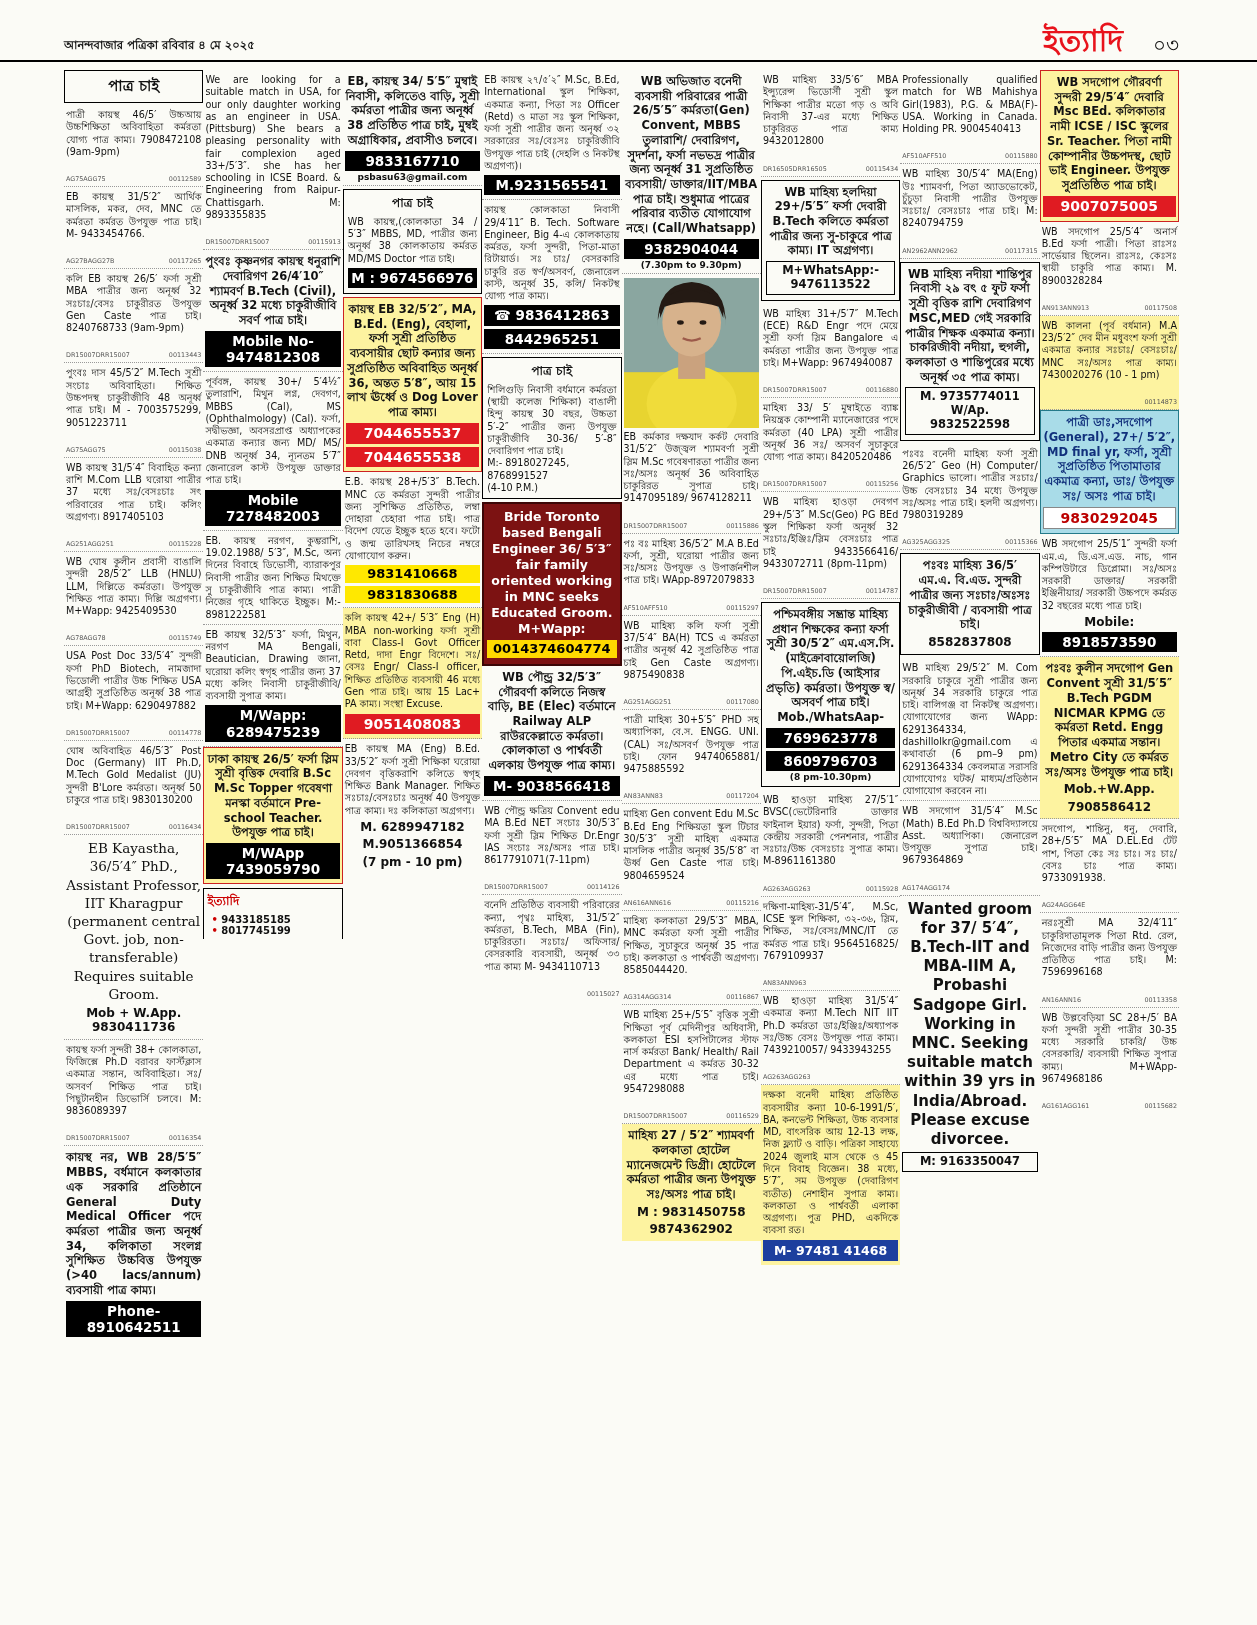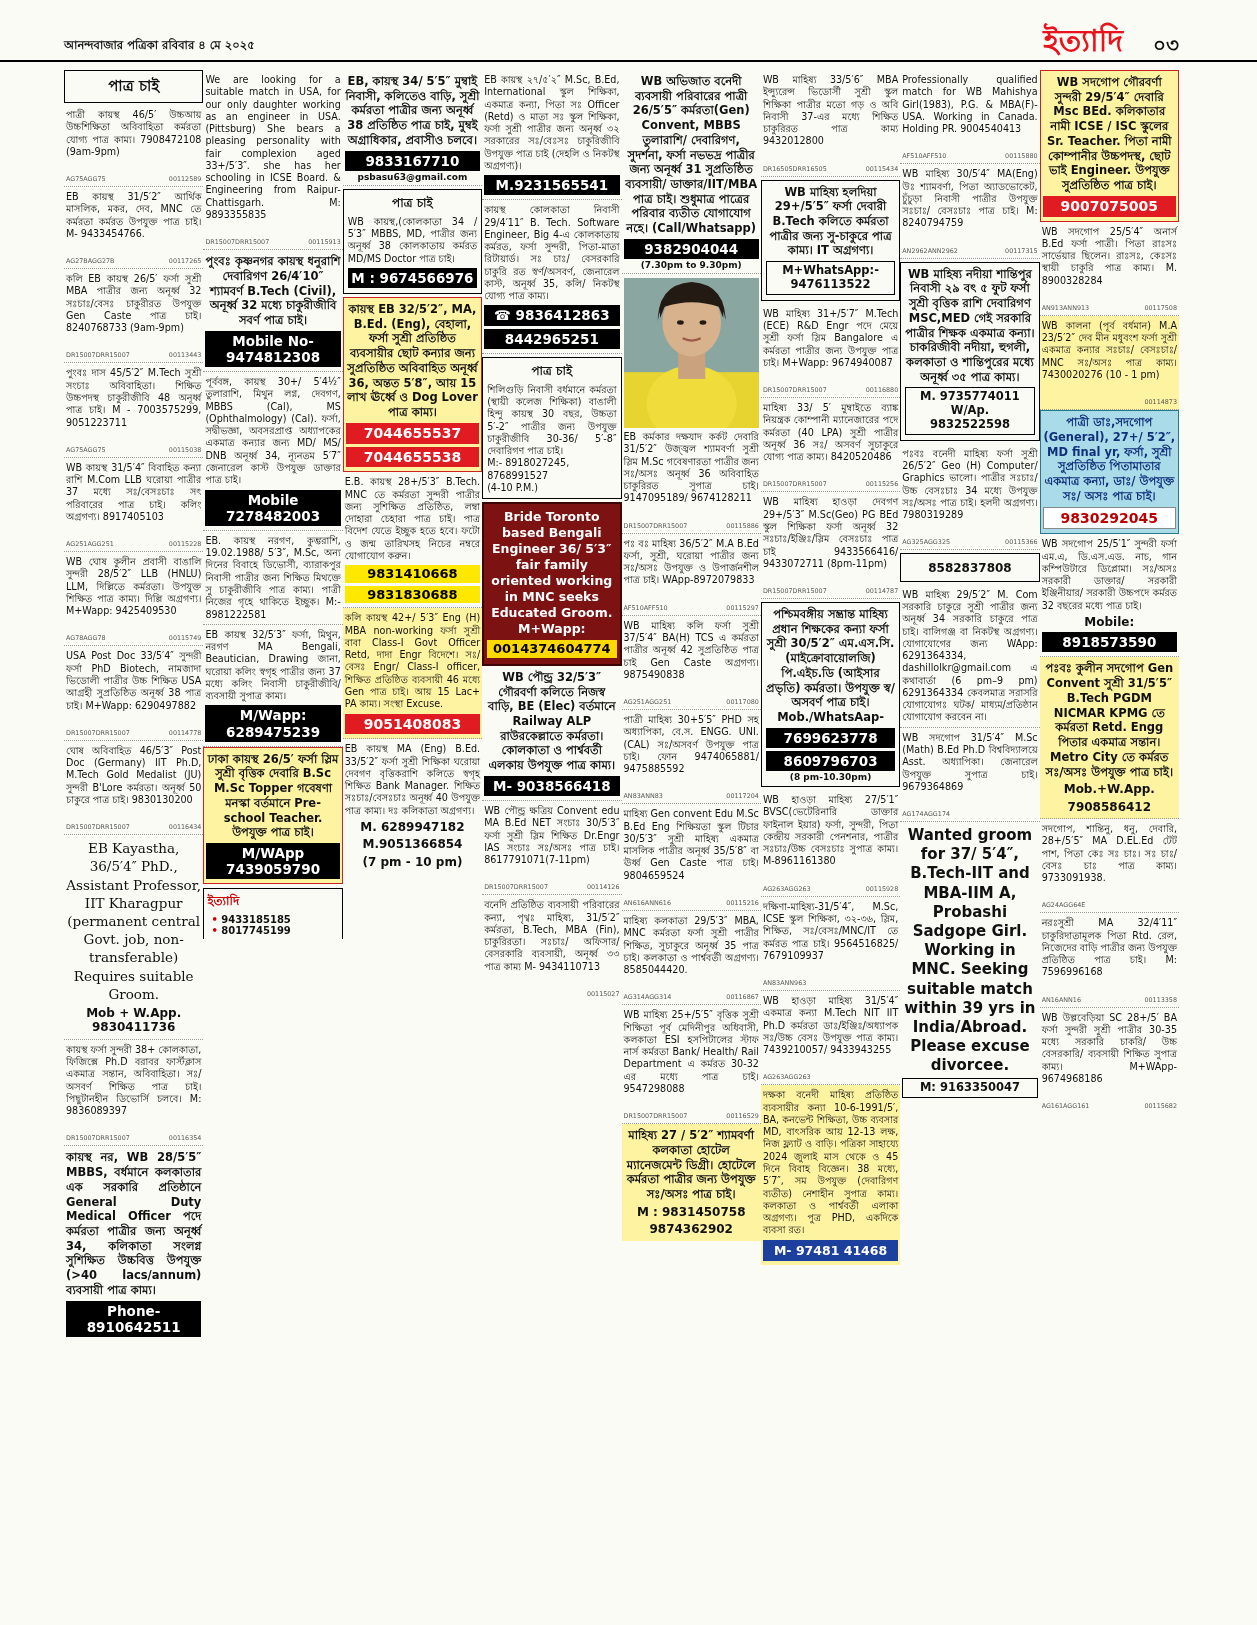--- a/index.html
+++ b/index.html
@@ -4,21 +4,21 @@
 <style>
   *{box-sizing:border-box;margin:0;padding:0}
   html,body{width:1257px;height:1625px;overflow:hidden;background:#fbfbf6;
     font-family:"DejaVu Sans","Liberation Sans",sans-serif;color:#111}
   .page{width:1257px;height:1309px;padding:8px 0 0 0}
   .hdr{display:flex;align-items:flex-end;justify-content:space-between;
     padding:18px 78px 4px 64px;border-bottom:2px solid #000}
   .masthead{font-size:11.5px;font-weight:bold}
   .hdr-right{display:flex;align-items:flex-end;gap:30px}
   .sect{color:#e8131c;font-size:30px;font-weight:bold;line-height:1}
-  .pageno{font-size:20px;font-weight:bold;line-height:1.1}
+  .pageno{font-size:20px;font-weight:normal;line-height:1.1}
   .cols{display:flex;padding:8px 78px 0 64px;align-items:flex-start}
   .col{flex:1 1 0;min-width:0;display:flex;flex-direction:column}
   .ad{padding:4px 2px 3px;border-bottom:1px dotted #999}
   .ad:last-child{border-bottom:none}
   .ad-text{font-size:9.6px;line-height:1.28;text-align:justify;white-space:pre-line;word-break:break-word}
   .ad-head{font-weight:bold;text-align:center;font-size:12px;margin-bottom:2px}
   .sechead{border:1.5px solid #000;padding:3px;margin-bottom:2px}
   .sechead .ad-head{font-size:15px;margin:0}
   .boxed{border:1.5px solid #000;padding:4px;margin:3px 0}
   .yellow{background:#fdf3a0}
@@ -404,20 +404,21 @@
           <div class="ph ph-border">M. 9735774011 W/Ap. 9832522598</div>
         </div>
         <div class="ad plain">
           <div class="ad-text">পঃবঃ বনেদী মাহিষ্য ফর্সা সুশ্রী 26/5′2″ Geo (H) Computer/ Graphics ভালো। পাত্রীর সঃচাঃ/ উচ্চ বেসঃচাঃ 34 মধ্যে উপযুক্ত সঃ/অসঃ পাত্র চাই। হলদী অগ্রগণ্য। 7980319289</div>
           <div class="code">
             <span>AG325AGG325</span>
             <span>00115366</span>
           </div>
         </div>
         <div class="ad boxed centerbn">
+          <div class="ad-text">পঃবঃ মাহিষ্য 36/5′ এম.এ. বি.এড. সুন্দরী পাত্রীর জন্য সঃচাঃ/অঃসঃ চাকুরীজীবী / ব্যবসায়ী পাত্র চাই।</div>
           <div class="ph ph-bold">8582837808</div>
         </div>
         <div class="ad plain">
           <div class="ad-text">WB মাহিষ্য 29/5′2″ M. Com সরকারি চাকুরে সুশ্রী পাত্রীর জন্য অনূর্ধ্ব 34 সরকারি চাকুরে পাত্র চাই। বালিগঞ্জ বা নিকটস্থ অগ্রগণ্য। যোগাযোগের জন্য WApp: 6291364334, dashillolkr@gmail.com এ কথাবার্তা (6 pm–9 pm) 6291364334 কেবলমাত্র সরাসরি যোগাযোগঃ ঘটক/ মাধ্যম/প্রতিষ্ঠান যোগাযোগ করবেন না।</div>
         </div>
         <div class="ad plain">
           <div class="ad-text">WB সদগোপ 31/5′4″ M.Sc (Math) B.Ed Ph.D বিশ্ববিদ্যালয়ে Asst. অধ্যাপিকা। জেনারেল উপযুক্ত সুপাত্র চাই। 9679364869</div>
           <div class="code">
             <span>AG174AGG174</span>
             <span></span>

